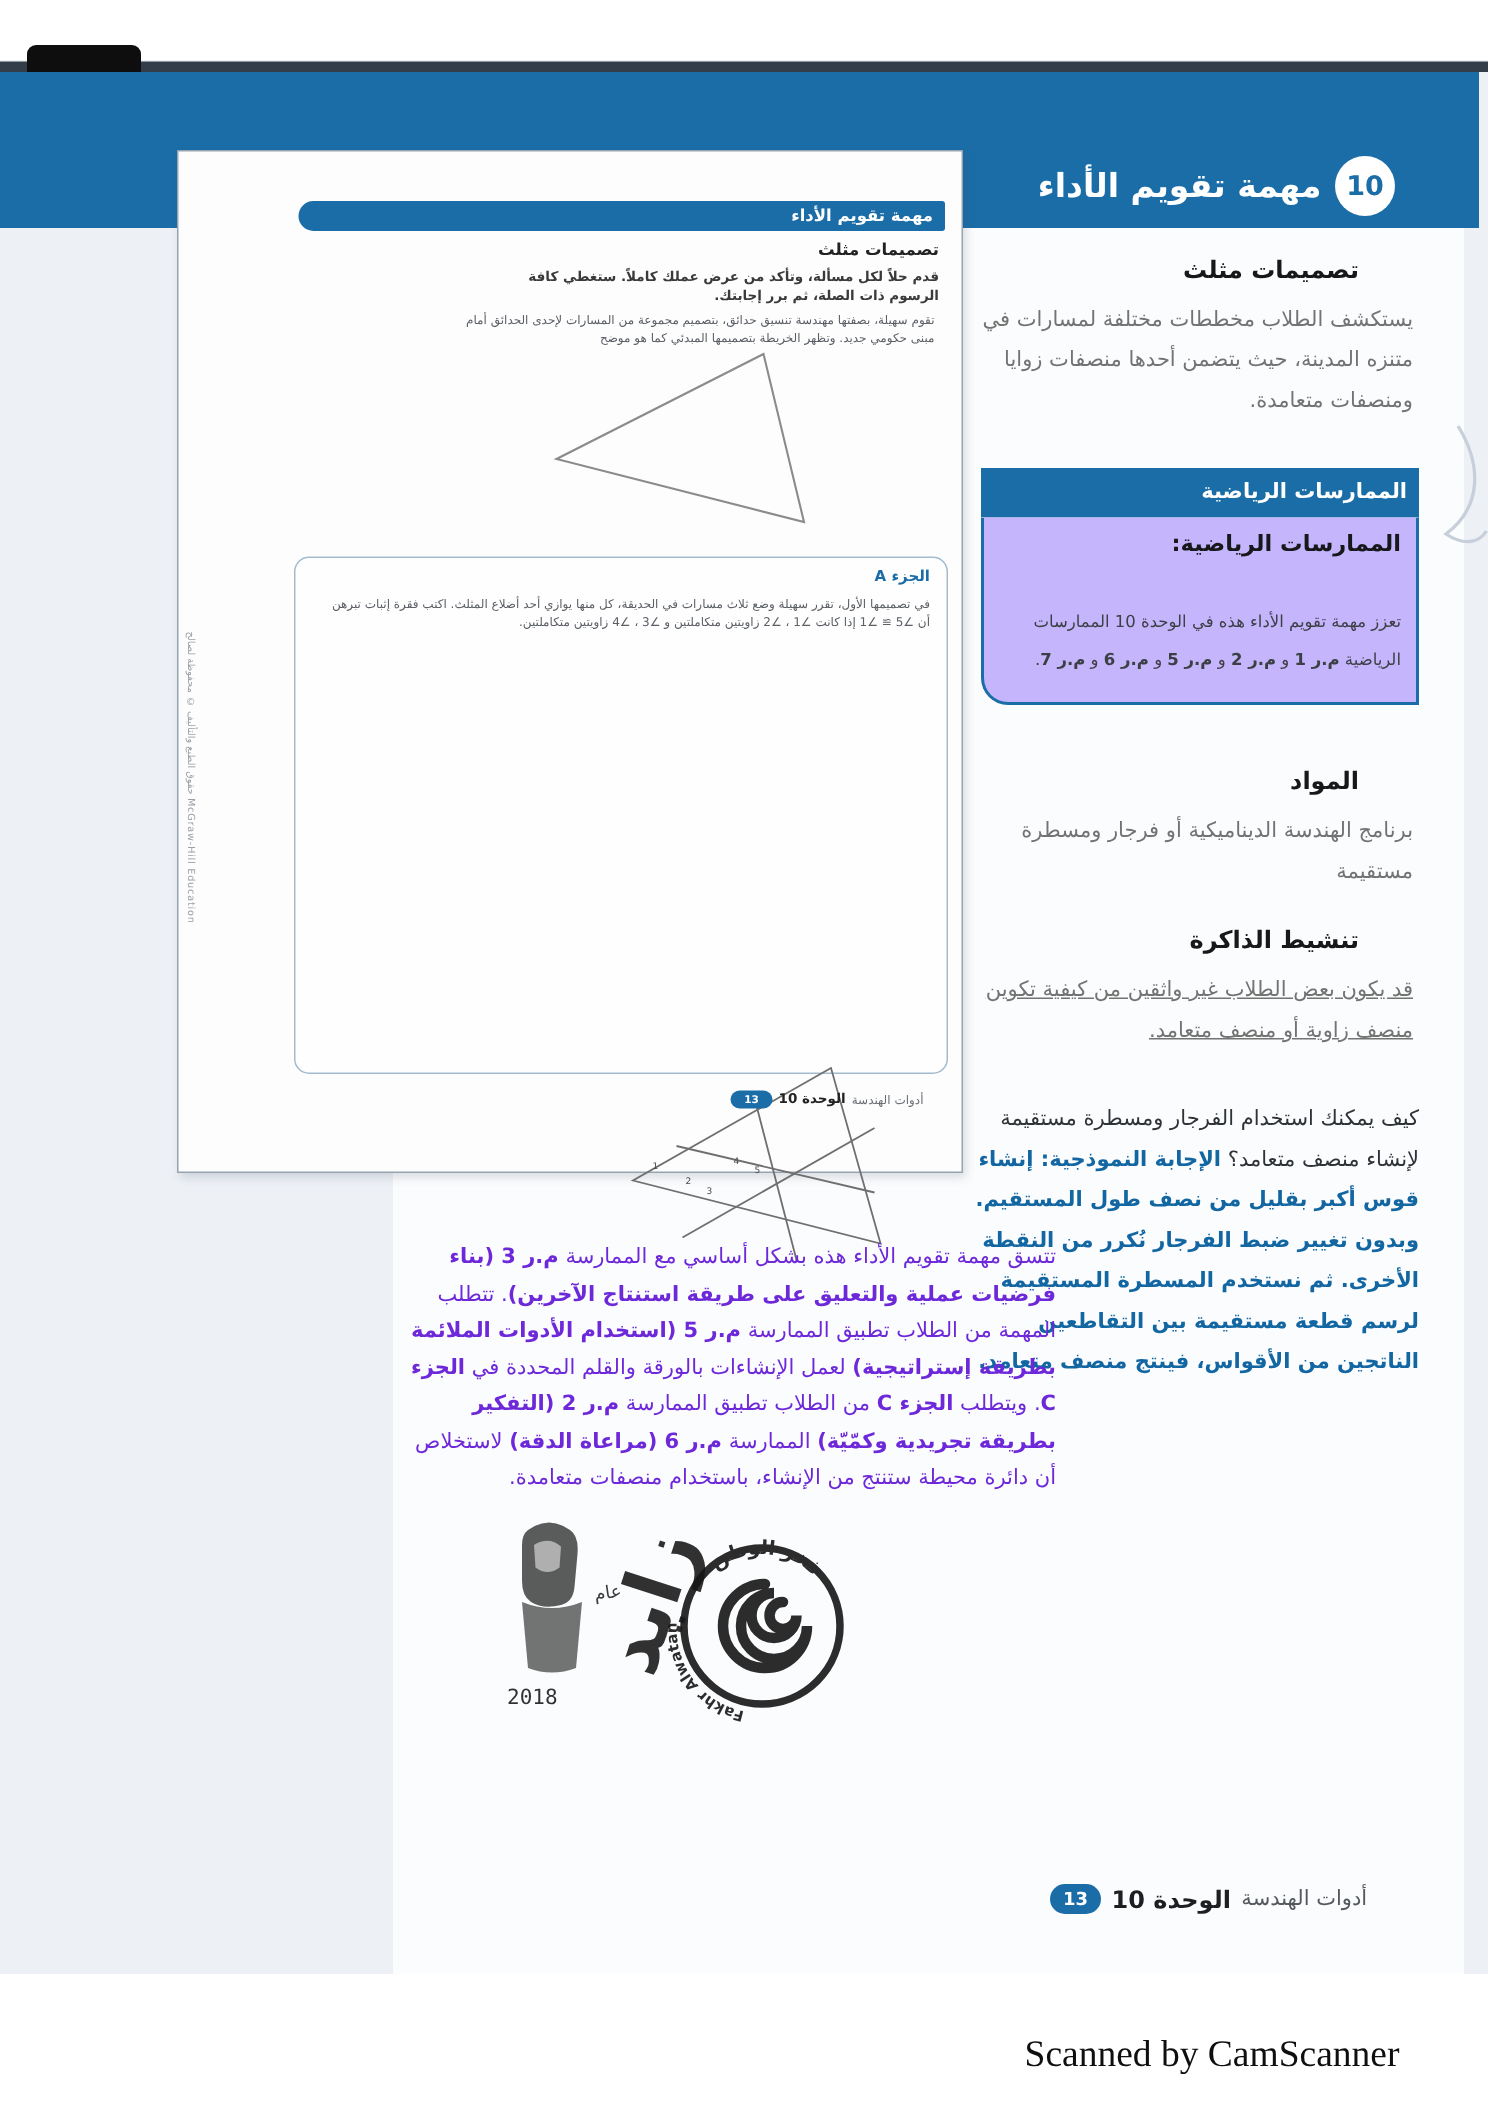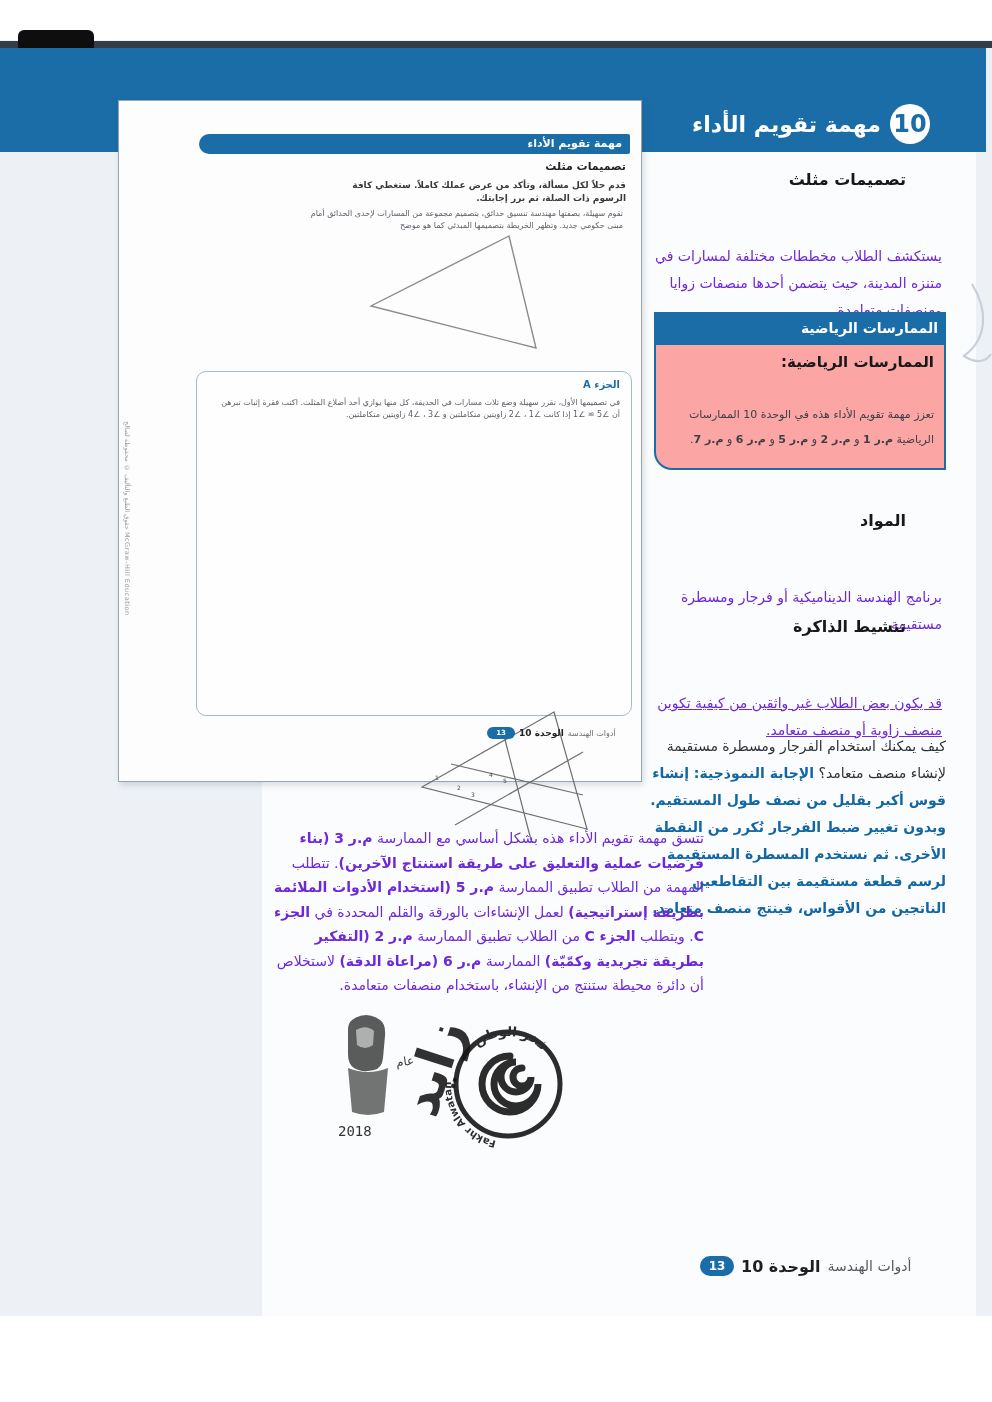--- a/index.html
+++ b/index.html
@@ -9,21 +9,21 @@
   
   .scan-bg{left:0;top:40px;width:992px;height:1276px;background:#edf1f6;}
   .content-white{left:262px;top:152px;width:714px;height:1164px;background:#fbfcfd;}
   .navy-strip{left:0;top:41px;width:992px;height:7px;background:#333d4a;}
   .black-tab{left:18px;top:30px;width:76px;height:26px;background:#0e0e0e;border-radius:6px;}
   .blue-band{left:0;top:48px;width:986px;height:104px;background:#1b6da7;}
   
   .hdr-row{top:104px;right:62px;display:flex;align-items:center;direction:ltr;gap:9px;}
   .hdr-title{color:#fff;font-weight:bold;font-size:22px;letter-spacing:.3px;}
   .hdr-badge{width:40px;height:40px;border-radius:50%;background:#fff;color:#1b6da7;
-             display:flex;align-items:center;justify-content:center;font-weight:bold;font-size:24px;}
+             display:flex;align-items:center;justify-content:center;font-weight:bold;font-size:18px;}
   
   .worksheet{left:118px;top:100px;width:522px;height:680px;background:#fdfdfe;
              border:1px solid #96a4b1;box-shadow:2px 3px 6px rgba(60,80,100,.18);}
   .ws-banner{left:80px;top:33px;width:431px;height:20px;background:#1b6da7;border-radius:10px 2px 2px 10px;
              color:#fff;font-weight:bold;font-size:11px;direction:rtl;text-align:right;
              line-height:20px;padding:0 8px;box-sizing:border-box;}
   .ws-title{top:59px;right:15px;width:300px;direction:rtl;text-align:right;font-weight:bold;font-size:11px;color:#222;}
   .ws-intro-bold{top:78px;right:15px;width:306px;direction:rtl;text-align:right;
                  font-weight:bold;font-size:9px;line-height:13px;color:#3a3a3a;filter:blur(.2px);}
   .ws-intro-small{top:107px;right:18px;width:316px;direction:rtl;text-align:right;
@@ -39,27 +39,27 @@
   .ws-foot-unit{font-weight:bold;font-size:9px;color:#222;direction:rtl;}
   .ws-foot-topic{font-size:8px;color:#6b6f75;direction:rtl;}
   .ws-copyright{left:4px;top:320px;height:310px;writing-mode:vertical-rl;font-size:6.5px;color:#9aa0a8;
                 letter-spacing:.5px;direction:ltr;}
   .fig-line{stroke:#8b8b8b;stroke-width:1.4;fill:none;}
   .fig-line2{stroke:#6f6f6f;stroke-width:1.2;fill:none;}
   .angle-lab{position:absolute;font-size:6px;color:#4a4a4a;}
   
   .rtl{direction:rtl;text-align:right;}
   .h-sec{font-weight:bold;font-size:16px;color:#16181a;}
-  .p-sec{font-size:14px;line-height:27px;color:#6d28d9;margin-top:43px;}
+  .p-sec{font-size:14px;line-height:27px;color:#737373;}
   .h-overview{top:170px;left:650px;width:256px;}
   .p-overview{top:200px;left:650px;width:292px;}
   .practices{top:312px;left:654px;width:292px;}
   .prac-head{height:25px;background:#1b6da7;color:#fff;font-weight:bold;font-size:14px;
              line-height:25px;padding:4px 8px;direction:rtl;text-align:right;}
-  .prac-body{border:2px solid #1b6da7;border-top:none;border-radius:0 0 0 18px;background:#fca5a5;
+  .prac-body{border:2px solid #1b6da7;border-top:none;border-radius:0 0 0 18px;background:#c4b5fd;
              padding:8px 10px 16px 12px;min-height:122px;box-sizing:border-box;}
   .prac-title{font-weight:bold;font-size:15px;color:#16181a;margin-bottom:2px;}
   .prac-text{font-size:11px;line-height:25px;color:#3c4045;margin-top:31px;}
   .h-materials{top:511px;left:650px;width:256px;}
   .p-materials{top:541px;left:650px;width:292px;}
   .h-memory{top:617px;left:650px;width:256px;}
   .p-memory{top:647px;left:650px;width:292px;text-decoration:underline;}
   .qa-block{top:733px;left:645px;width:301px;font-size:14px;line-height:27px;color:#2f3338;}
   .seg-b{font-weight:bold;}
   .seg-blue{color:#1266a2;font-weight:bold;}
@@ -180,14 +180,15 @@
   <svg class="abs curl" width="42" height="100">
     <path d="M22 4 C 38 30 38 58 14 76 C 26 84 36 82 41 74" fill="none" stroke="#c7d0da" stroke-width="2.2"></path>
   </svg>
 
   <div class="abs pg-footer">
     <div class="pg-pill">13</div>
     <div class="pg-unit">الوحدة 10</div>
     <div class="pg-topic">أدوات الهندسة</div>
   </div>
 
+  <div class="abs cam-footer">Scanned by CamScanner</div>
 
 </div>
 
 </body></html>

